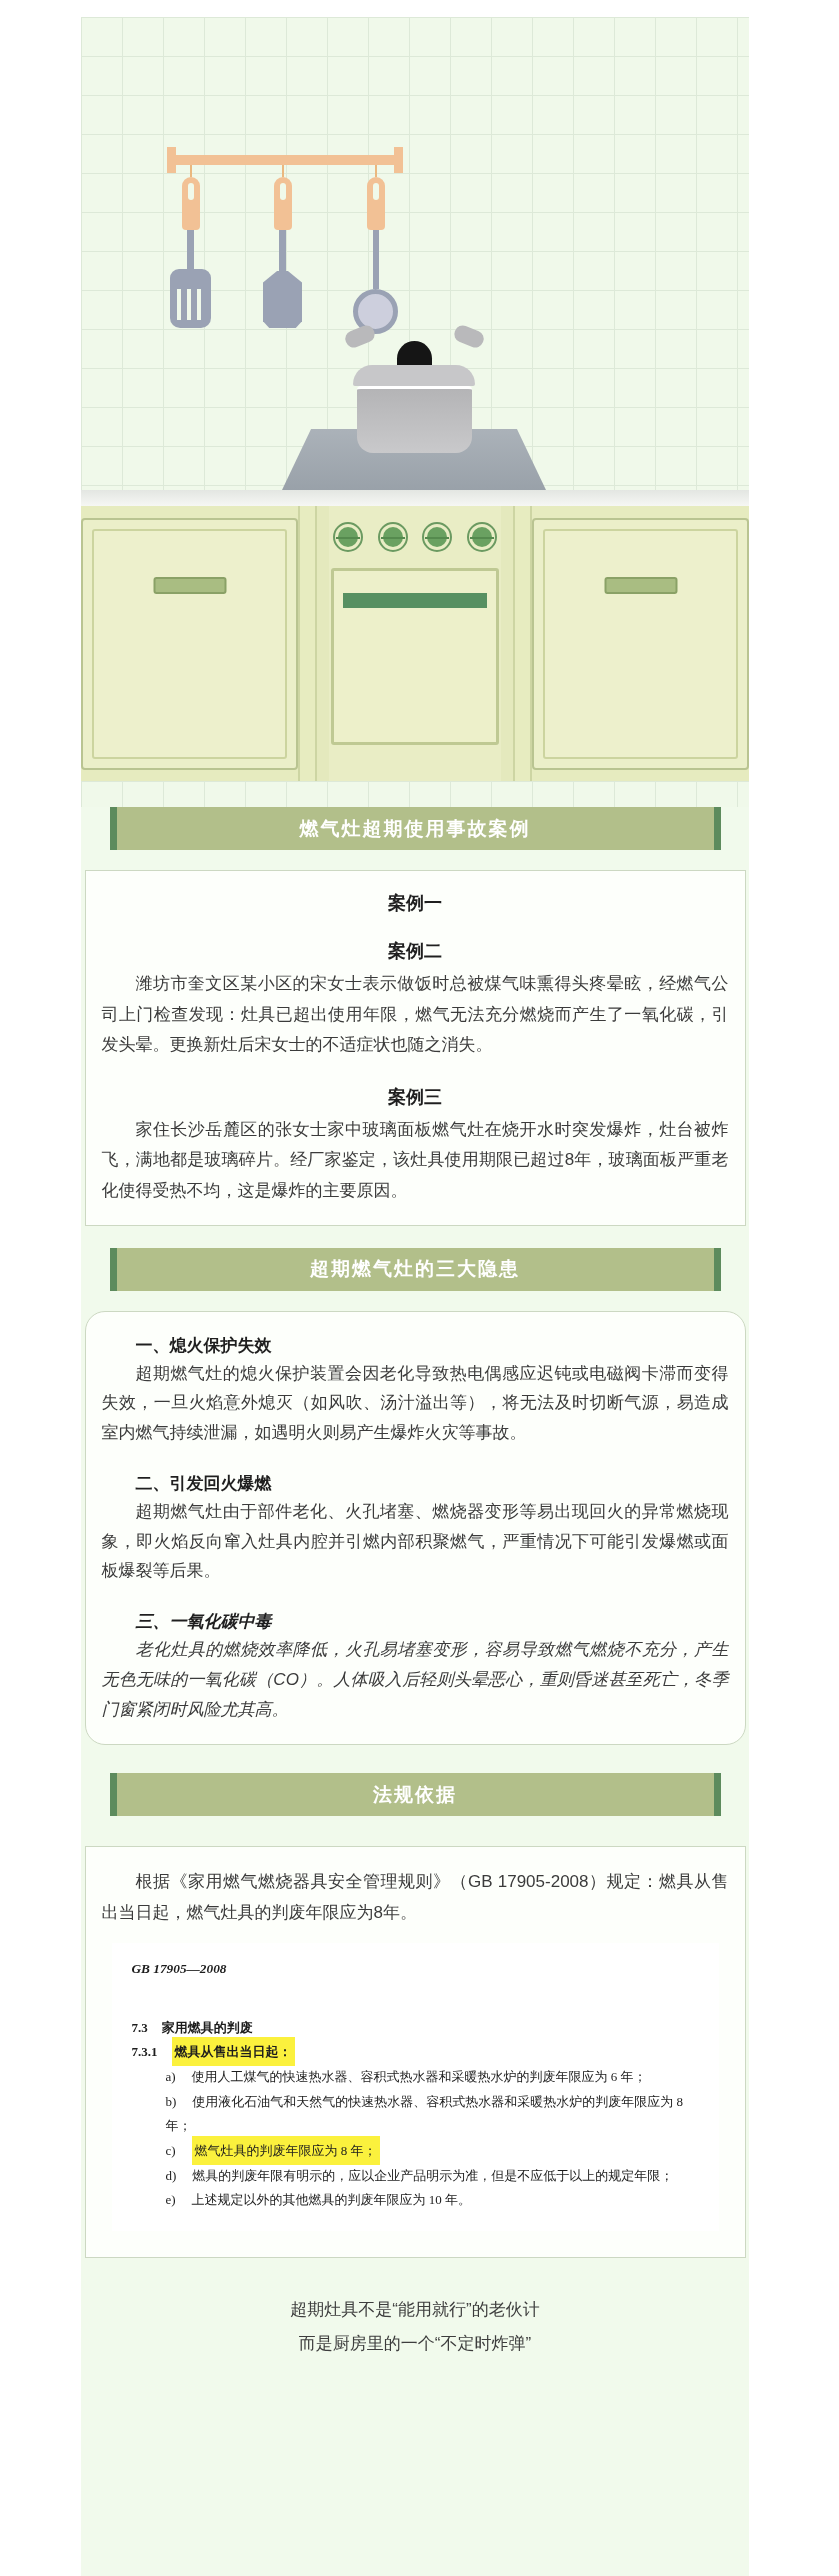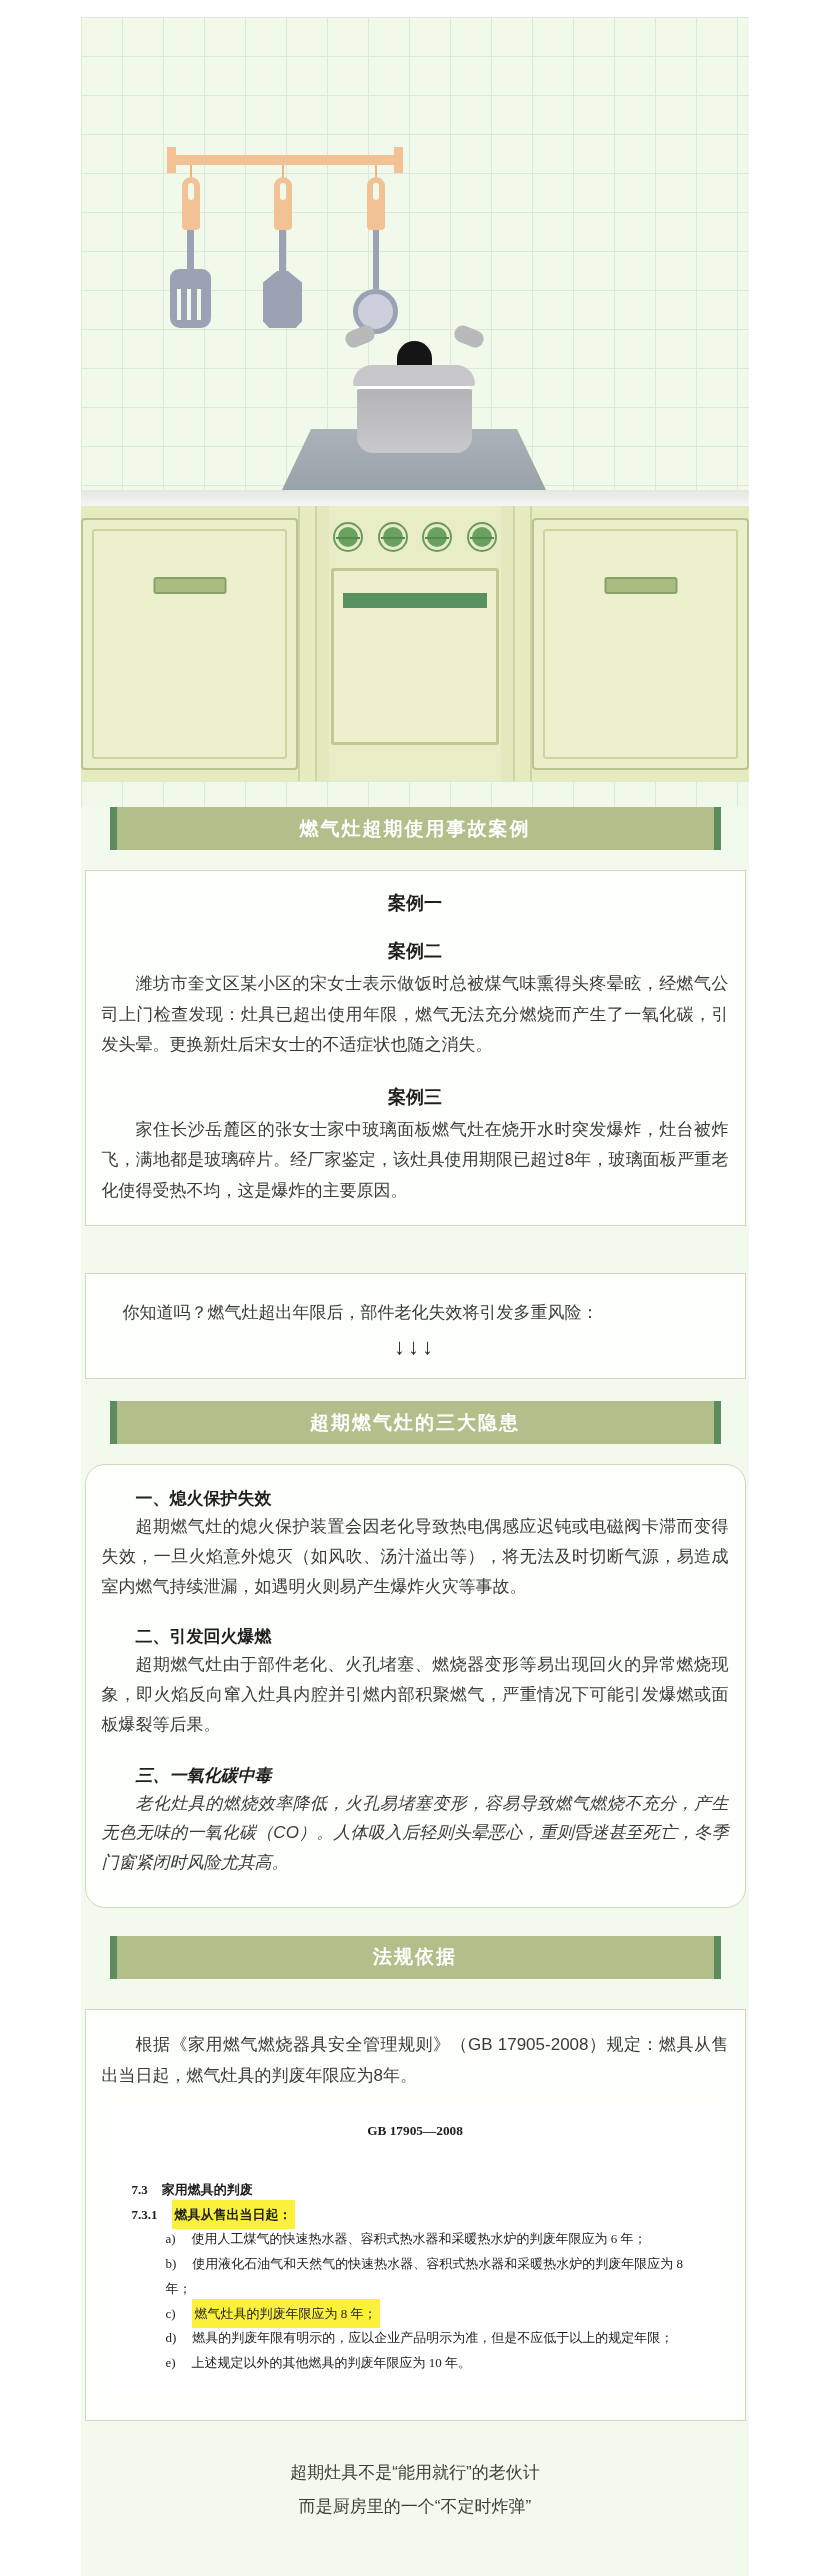--- a/index.html
+++ b/index.html
@@ -69,29 +69,29 @@
      color:#ffffff; font-weight:bold; font-size:19px; letter-spacing:2px; }
   .card { width:661px; margin:0 auto; background:#fdfffb; border:1px solid #ccd8c2; }
   .card p { font-size:17px; line-height:1.8; color:#3b3b3b; text-align:justify; text-indent:2em; }
   .case-card { margin-top:20px; padding:20px 16px 18px; }
   .case-title { text-align:center; font-weight:bold; font-size:18px; color:#1f1f1f; margin:0 0 6px; }
   .case-block { margin-bottom:24px; } .case-block:last-child { margin-bottom:0; }
   .tip-card { margin-top:47px; padding:24px 20px 18px; }
   .tip-card p { text-indent:1em; text-align:left; }
   .arrows { text-align:center; font-size:22px; color:#2c2c2c; letter-spacing:3px; margin-top:6px; }
   .banner-2 { margin-top:22px; }
-  .hazard-card { margin-top:20px; padding:22px 16px 29px;border-radius:20px; }
+  .hazard-card { margin-top:20px; padding:22px 16px 20px;border-radius:20px; }
   .hazard-block { margin-bottom:24px; } .hazard-block:last-child { margin-bottom:0;font-style:italic; }
   .hazard-title { font-weight:bold; font-size:17px; color:#1f1f1f; text-indent:2em; margin-bottom:2px; }
   .hazard-card p { line-height:1.75; }
   .banner-3 { margin-top:28px; }
   .reg-card { margin-top:30px; padding:20px 16px 26px; }
   .doc { margin:14px 10px 0; background:#ffffff; padding:12px 20px 18px;
      font-family:"Liberation Serif","DejaVu Serif",serif; color:#1d1d1d; }
-  .doc-header { text-align:center; font-weight:bold; font-size:13.3px; margin:6px 0 39px 0; }
+  .doc-header { text-align:left; font-weight:bold; font-size:13.3px; margin:6px 0 39px 0;font-style:italic; }
   .doc-line { font-size:13px; line-height:1.9; font-weight:bold; }
   .doc-line .no { margin-right:14px; }
   .doc-items { list-style:none; padding-left:34px; }
   .doc-items li { font-size:13px; line-height:1.9; }
   .doc-items .lbl { margin-right:16px; }
   .hl { background:#fbf13d; padding:7px 3px; }
   .footer { margin-top:35px; text-align:center; font-size:17px; color:#3d3d3d; line-height:2.0; }
 </style>
 </head>
 <body>
@@ -179,24 +179,20 @@
       <div class="case-block">
         <div class="case-title">案例二</div>
         <p>潍坊市奎文区某小区的宋女士表示做饭时总被煤气味熏得头疼晕眩，经燃气公司上门检查发现：灶具已超出使用年限，燃气无法充分燃烧而产生了一氧化碳，引发头晕。更换新灶后宋女士的不适症状也随之消失。</p>
       </div>
       <div class="case-block">
         <div class="case-title">案例三</div>
         <p>家住长沙岳麓区的张女士家中玻璃面板燃气灶在烧开水时突发爆炸，灶台被炸飞，满地都是玻璃碎片。经厂家鉴定，该灶具使用期限已超过8年，玻璃面板严重老化使得受热不均，这是爆炸的主要原因。</p>
       </div>
     </div>
 
-    <div class="card tip-card">
-      <p>你知道吗？燃气灶超出年限后，部件老化失效将引发多重风险：</p>
-      <div class="arrows">↓↓↓</div>
-    </div>
 
     <div class="banner banner-2">
       <span>超期燃气灶的三大隐患</span>
     </div>
 
     <div class="card hazard-card">
       <div class="hazard-block">
         <div class="hazard-title">一、熄火保护失效</div>
         <p>超期燃气灶的熄火保护装置会因老化导致热电偶感应迟钝或电磁阀卡滞而变得失效，一旦火焰意外熄灭（如风吹、汤汁溢出等），将无法及时切断气源，易造成室内燃气持续泄漏，如遇明火则易产生爆炸火灾等事故。</p>
       </div>

